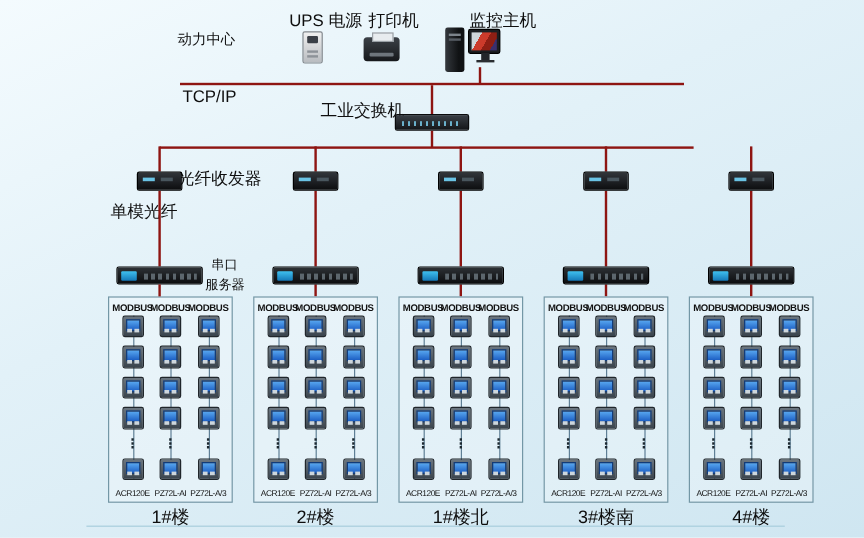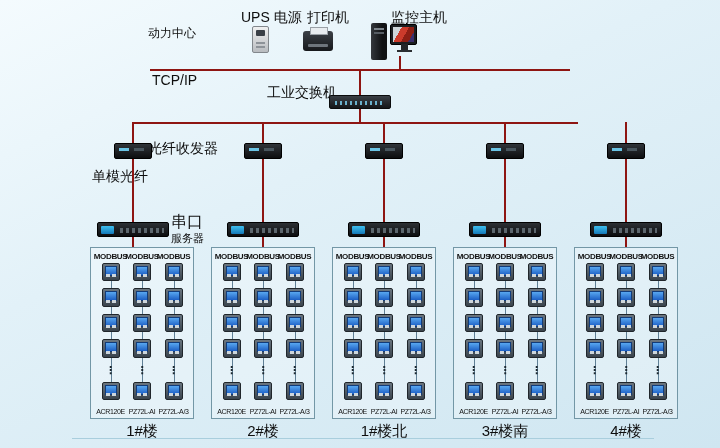--- a/index.html
+++ b/index.html
@@ -88,21 +88,21 @@
   <div class="line" style="left:359px;top:71px;width:2px;height:25px"></div>
   <div class="lbl" style="left:267px;top:84px">工业交换机</div>
   <div class="switch" style="left:329px;top:95px"></div>
   <div class="line" style="left:359px;top:109px;width:2px;height:14px"></div>
 
   <div class="line" style="left:133px;top:122px;width:445px;height:2px"></div>
 
   <div class="lbl" style="left:148px;top:140px">光纤收发器</div>
   <div class="lbl" style="left:92px;top:168px">单模光纤</div>
   <div class="abs" style="left:167px;top:215px;width:40px;text-align:center">
-    <div class="gname" style="margin:0;font-size:16px;line-height:13px">串口</div>
+    <div class="gname" style="margin:0;font-size:11px;line-height:13px">串口</div>
     <div class="gname" style="margin:4px;font-size:11px;line-height:13px">服务器</div>
   </div>
 
   <div class="groups">
       <div class="group">
     <div class="drop-line dev"></div>
     <div class="transceiver dev"></div>
     <div class="fiber-line dev"></div>
     <div class="serial-server dev"></div>
     <div class="server-box-line dev"></div>

